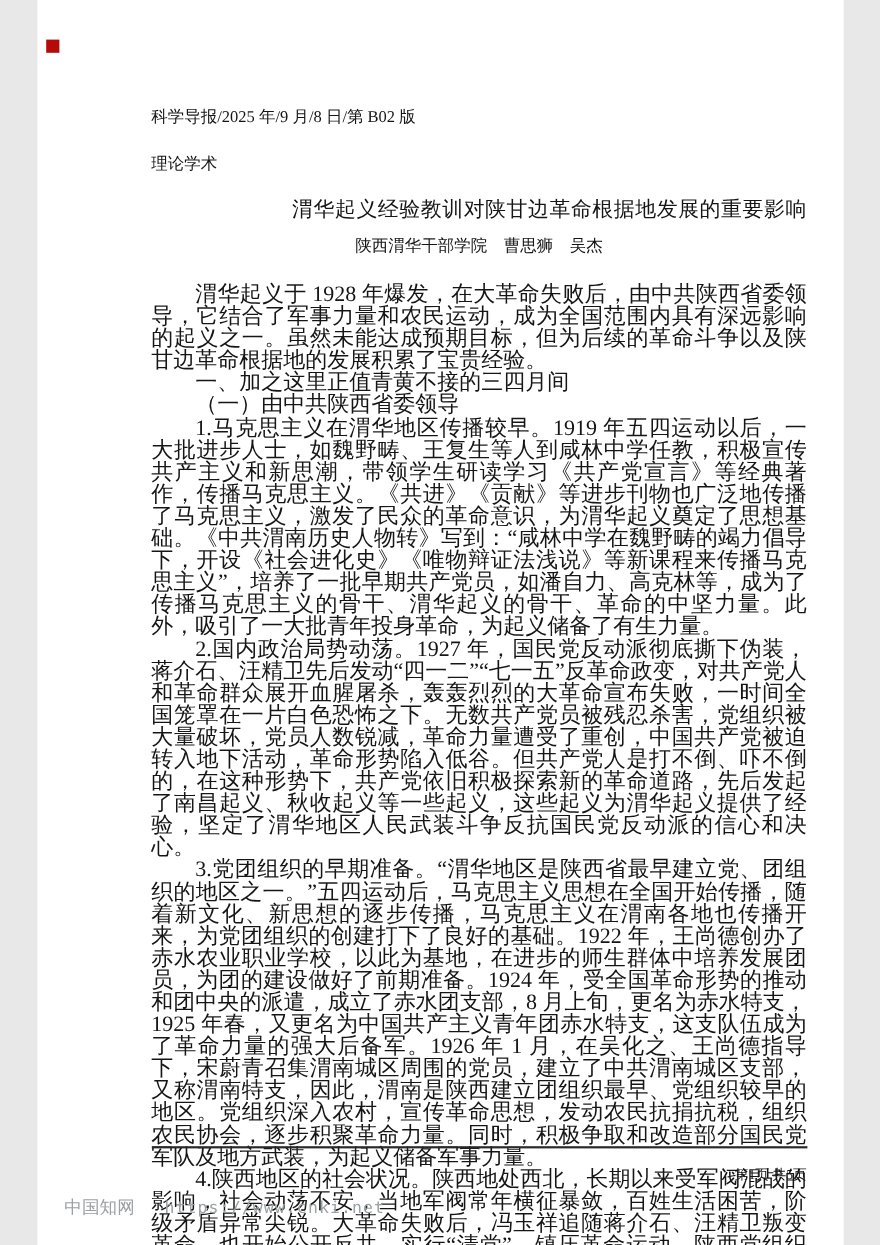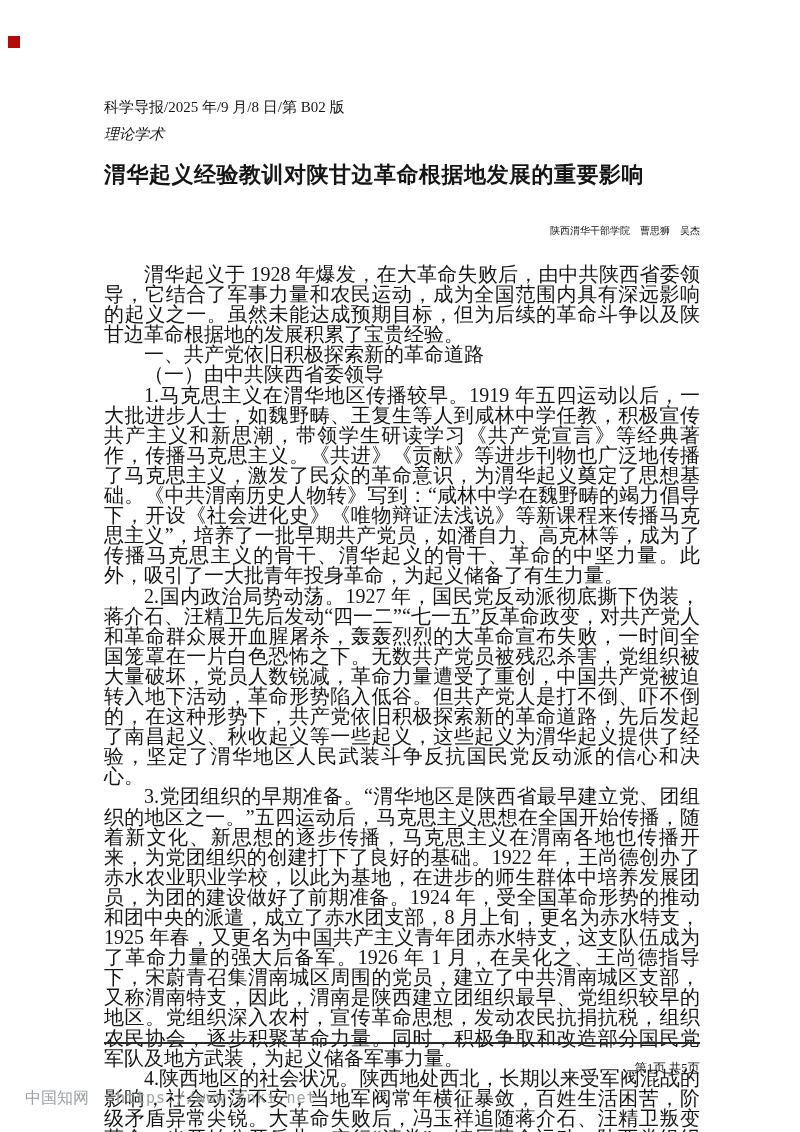--- a/index.html
+++ b/index.html
@@ -1,44 +1,44 @@
 <!DOCTYPE html>
 <html><head>
 <meta charset="utf-8">
 <style>
   html,body{margin:0;padding:0;background:#e8e8e8;}
   .page{
     position:relative;
-    width:800px;height:1132px;
+    width:733px;height:1132px;
     margin:0 auto;
     background:#ffffff;
     font-family:"Liberation Serif","DejaVu Serif",serif;
     color:#151515;
     overflow:hidden;
   }
   .red-marker{
     position:absolute;left:8px;top:36px;
     width:12px;height:12px;
   }
   .content{
     position:absolute;left:104px;top:97px;width:596px;
   }
   .header-source,.header-section{
     font-size:15px;line-height:21px;
   }
-  .header-section{margin-top:6px;font-style:italic;}
+  .header-section{margin-top:22px;}
   .doc-title{
     margin-top:15px;
-    font-size:22px;font-weight:700;line-height:30px;
-    text-align:left;letter-spacing:0.5px;
+    font-size:19px;font-weight:400;line-height:30px;
+    text-align:right;letter-spacing:0.5px;
     white-space:nowrap;
   }
   .authors{
-    margin-top:30px;
-    font-size:10px;line-height:21px;text-align:right;
+    margin-top:8px;
+    font-size:15px;line-height:21px;text-align:center;
   }
   .article-body{margin-top:23px;}
   .article-body p{
     margin:0;
     font-size:20px;line-height:20.1px;
     text-align:justify;
     text-indent:2em;
   }
   .footer{
     position:absolute;left:104px;top:1042px;width:596px;
@@ -68,21 +68,21 @@
   <div class="content">
     <div class="header-source">科学导报/2025 年/9 月/8 日/第 B02 版</div>
     <div class="header-section">理论学术</div>
 
     <div class="doc-title">渭华起义经验教训对陕甘边革命根据地发展的重要影响</div>
 
     <div class="authors">陕西渭华干部学院　曹思狮　吴杰</div>
 
     <div class="article-body">
       <p>渭华起义于 1928 年爆发，在大革命失败后，由中共陕西省委领导，它结合了军事力量和农民运动，成为全国范围内具有深远影响的起义之一。虽然未能达成预期目标，但为后续的革命斗争以及陕甘边革命根据地的发展积累了宝贵经验。</p>
-      <p>一、共产党依旧积极探索新的革命道路</p>
+      <p>一、加之这里正值青黄不接的三四月间</p>
       <p>（一）由中共陕西省委领导</p>
       <p>1.马克思主义在渭华地区传播较早。1919 年五四运动以后，一大批进步人士，如魏野畴、王复生等人到咸林中学任教，积极宣传共产主义和新思潮，带领学生研读学习《共产党宣言》等经典著作，传播马克思主义。《共进》《贡献》等进步刊物也广泛地传播了马克思主义，激发了民众的革命意识，为渭华起义奠定了思想基础。《中共渭南历史人物转》写到：“咸林中学在魏野畴的竭力倡导下，开设《社会进化史》《唯物辩证法浅说》等新课程来传播马克思主义”，培养了一批早期共产党员，如潘自力、高克林等，成为了传播马克思主义的骨干、渭华起义的骨干、革命的中坚力量。此外，吸引了一大批青年投身革命，为起义储备了有生力量。</p>
       <p>2.国内政治局势动荡。1927 年，国民党反动派彻底撕下伪装，蒋介石、汪精卫先后发动“四一二”“七一五”反革命政变，对共产党人和革命群众展开血腥屠杀，轰轰烈烈的大革命宣布失败，一时间全国笼罩在一片白色恐怖之下。无数共产党员被残忍杀害，党组织被大量破坏，党员人数锐减，革命力量遭受了重创，中国共产党被迫转入地下活动，革命形势陷入低谷。但共产党人是打不倒、吓不倒的，在这种形势下，共产党依旧积极探索新的革命道路，先后发起了南昌起义、秋收起义等一些起义，这些起义为渭华起义提供了经验，坚定了渭华地区人民武装斗争反抗国民党反动派的信心和决心。</p>
       <p>3.党团组织的早期准备。“渭华地区是陕西省最早建立党、团组织的地区之一。”五四运动后，马克思主义思想在全国开始传播，随着新文化、新思想的逐步传播，马克思主义在渭南各地也传播开来，为党团组织的创建打下了良好的基础。1922 年，王尚德创办了赤水农业职业学校，以此为基地，在进步的师生群体中培养发展团员，为团的建设做好了前期准备。1924 年，受全国革命形势的推动和团中央的派遣，成立了赤水团支部，8 月上旬，更名为赤水特支，1925 年春，又更名为中国共产主义青年团赤水特支，这支队伍成为了革命力量的强大后备军。1926 年 1 月，在吴化之、王尚德指导下，宋蔚青召集渭南城区周围的党员，建立了中共渭南城区支部，又称渭南特支，因此，渭南是陕西建立团组织最早、党组织较早的地区。党组织深入农村，宣传革命思想，发动农民抗捐抗税，组织农民协会，逐步积聚革命力量。同时，积极争取和改造部分国民党军队及地方武装，为起义储备军事力量。</p>
       <p>4.陕西地区的社会状况。陕西地处西北，长期以来受军阀混战的影响，社会动荡不安，当地军阀常年横征暴敛，百姓生活困苦，阶级矛盾异常尖锐。大革命失败后，冯玉祥追随蒋介石、汪精卫叛变革命，也开始公开反共，实行“清党”，镇压革命运动，陕西党组织遭到严重破坏。反动政府为了维持统治和镇压革命运动，不断增加苛捐杂税，农民生活在水深火热之中。加之自然灾害频繁，粮食歉收，农民挣扎在生死线上，反抗情绪日益高涨。1928 年《新秦日报》在刊登的一文中指出：“陕西渭南、华县在 1928 年春，气候变化异常，滴雨未下，持续干旱，从而导致农民收成无望。加之这里正值青黄不接的三四月间，大多数农民家中的存粮很少。”这种社会状况成为了渭华起义的诱因。</p>
     </div>
   </div>
 
   <div class="footer">
     <span>第1页 共5页</span>

